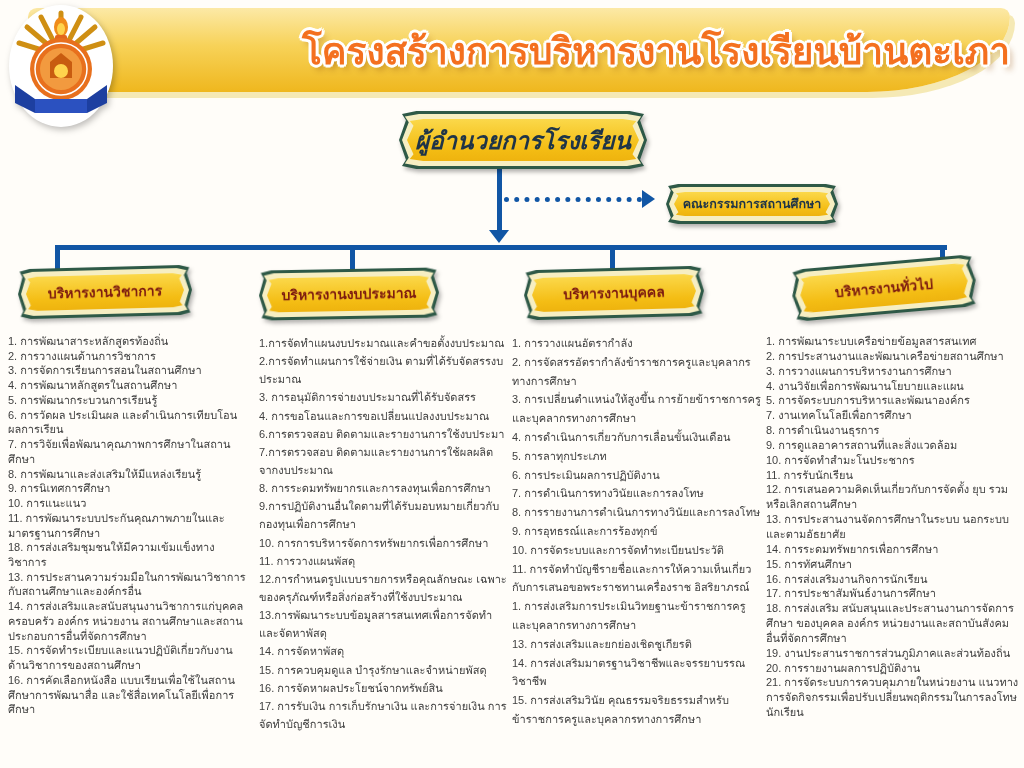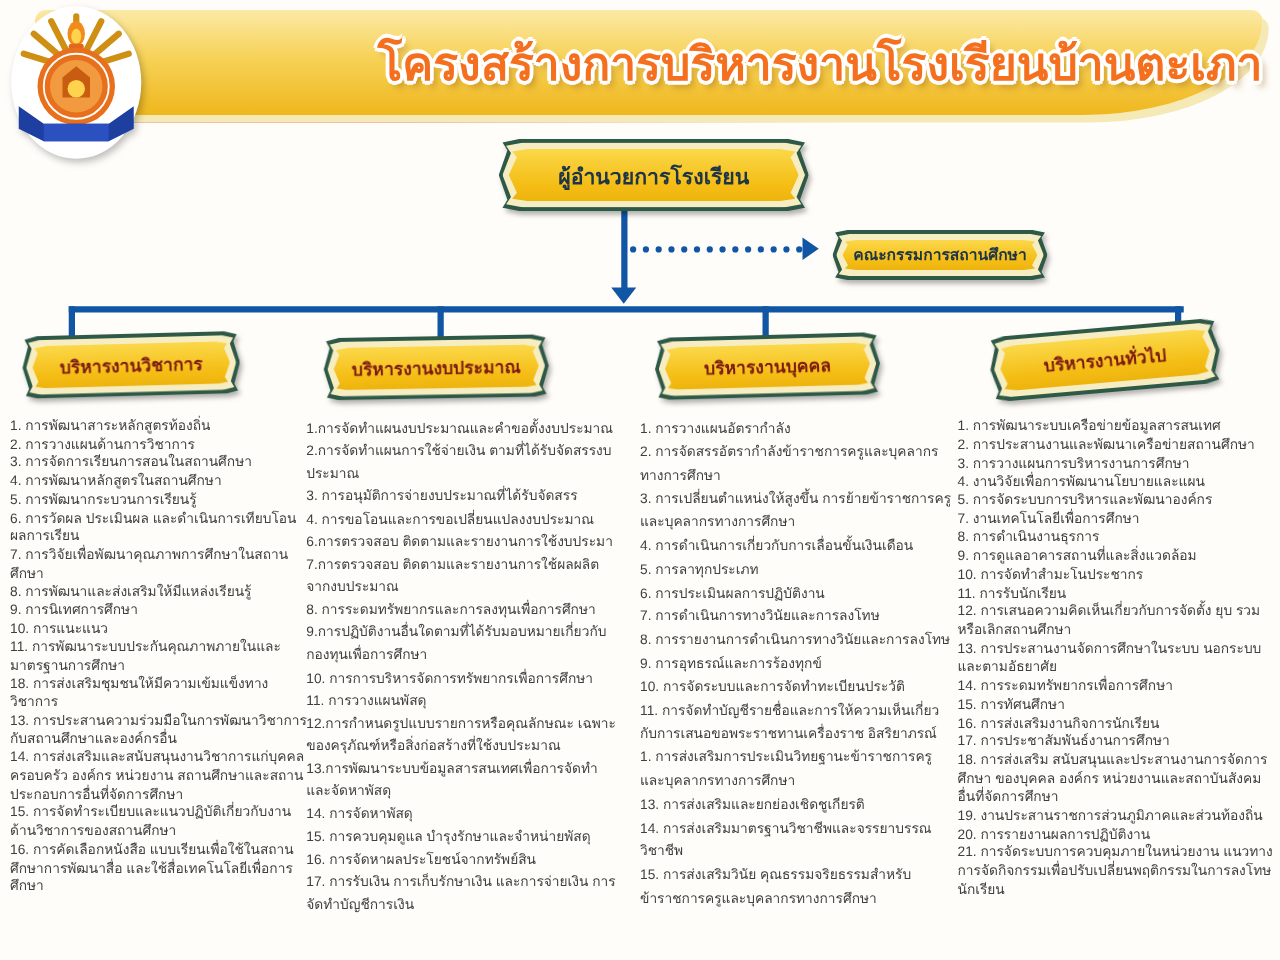--- a/index.html
+++ b/index.html
@@ -24,21 +24,21 @@
 
   
   .node{position:absolute;filter:drop-shadow(2px 3px 2px rgba(0,0,0,.3));
     --poly:polygon(0% 50%,2.8% 16%,1.2% 5%,7% 0%,93% 0%,98.8% 5%,97.2% 16%,100% 50%,97.2% 84%,98.8% 95%,93% 100%,7% 100%,1.2% 95%,2.8% 84%);}
   .pl-outer,.pl-mid,.pl-in{box-sizing:border-box;width:100%;height:100%;clip-path:var(--poly);}
   .pl-outer{background:#2e5947;padding:3px;}
   .pl-mid{background:#f6eec2;padding:5px;}
   .pl-in{background:linear-gradient(180deg,#fbd84a 0%,#f4bd14 70%,#eeb30e 100%);
     display:flex;align-items:center;justify-content:center;text-align:center;}
   .node-director{left:399px;top:111px;width:248px;height:58px;}
-  .node-director .pl-label{font-size:17px;font-weight:bold;color:#1e3448;}
+  .node-director .pl-label{font-size:24px;font-weight:bold;color:#1e3448;font-style:italic;}
   .node-committee{left:666px;top:184px;width:172px;height:40px;}
   .node-committee .pl-label{font-size:12.5px;font-weight:bold;color:#1e3448;}
   .dept .pl-label{font-size:14px;font-weight:bold;color:#7c1a10;}
   .node-b1{left:18px;top:267px;width:174px;height:50px;transform:rotate(-1.5deg);}
   .node-b2{left:259px;top:269px;width:180px;height:50px;transform:rotate(-1deg);}
   .node-b3{left:524px;top:268px;width:180px;height:50px;transform:rotate(-1.5deg);}
   .node-b4{left:792px;top:262px;width:184px;height:52px;transform:rotate(-5deg);}
 
   
   .line{position:absolute;background:#1156a5;}
@@ -51,21 +51,21 @@
   .drop3{left:610px;top:245px;width:5px;height:28px;}
   .drop4{left:940px;top:245px;width:5px;height:24px;}
   .dotted{position:absolute;left:504px;top:197px;width:138px;height:0;border-top:5px dotted #1156a5;}
   .arrow-right{position:absolute;left:642px;top:190px;width:0;height:0;
     border-top:9px solid transparent;border-bottom:9px solid transparent;border-left:13px solid #1156a5;}
 
   
   .col{position:absolute;top:334px;color:#3f3f3f;font-size:11px;}
   .col .item{margin:0;}
   .col1{left:8px;width:242px;line-height:1.34;}
-  .col2{left:245px;width:250px;line-height:1.65;}
+  .col2{left:259px;width:250px;line-height:1.65;}
   .col3{left:512px;width:252px;line-height:1.71;}
   .col4{left:766px;width:254px;line-height:1.35;}
 </style>
 </head>
 <body>
 
 <div class="canvas">
 
   <div class="red-streak"></div>
   <div class="banner">

